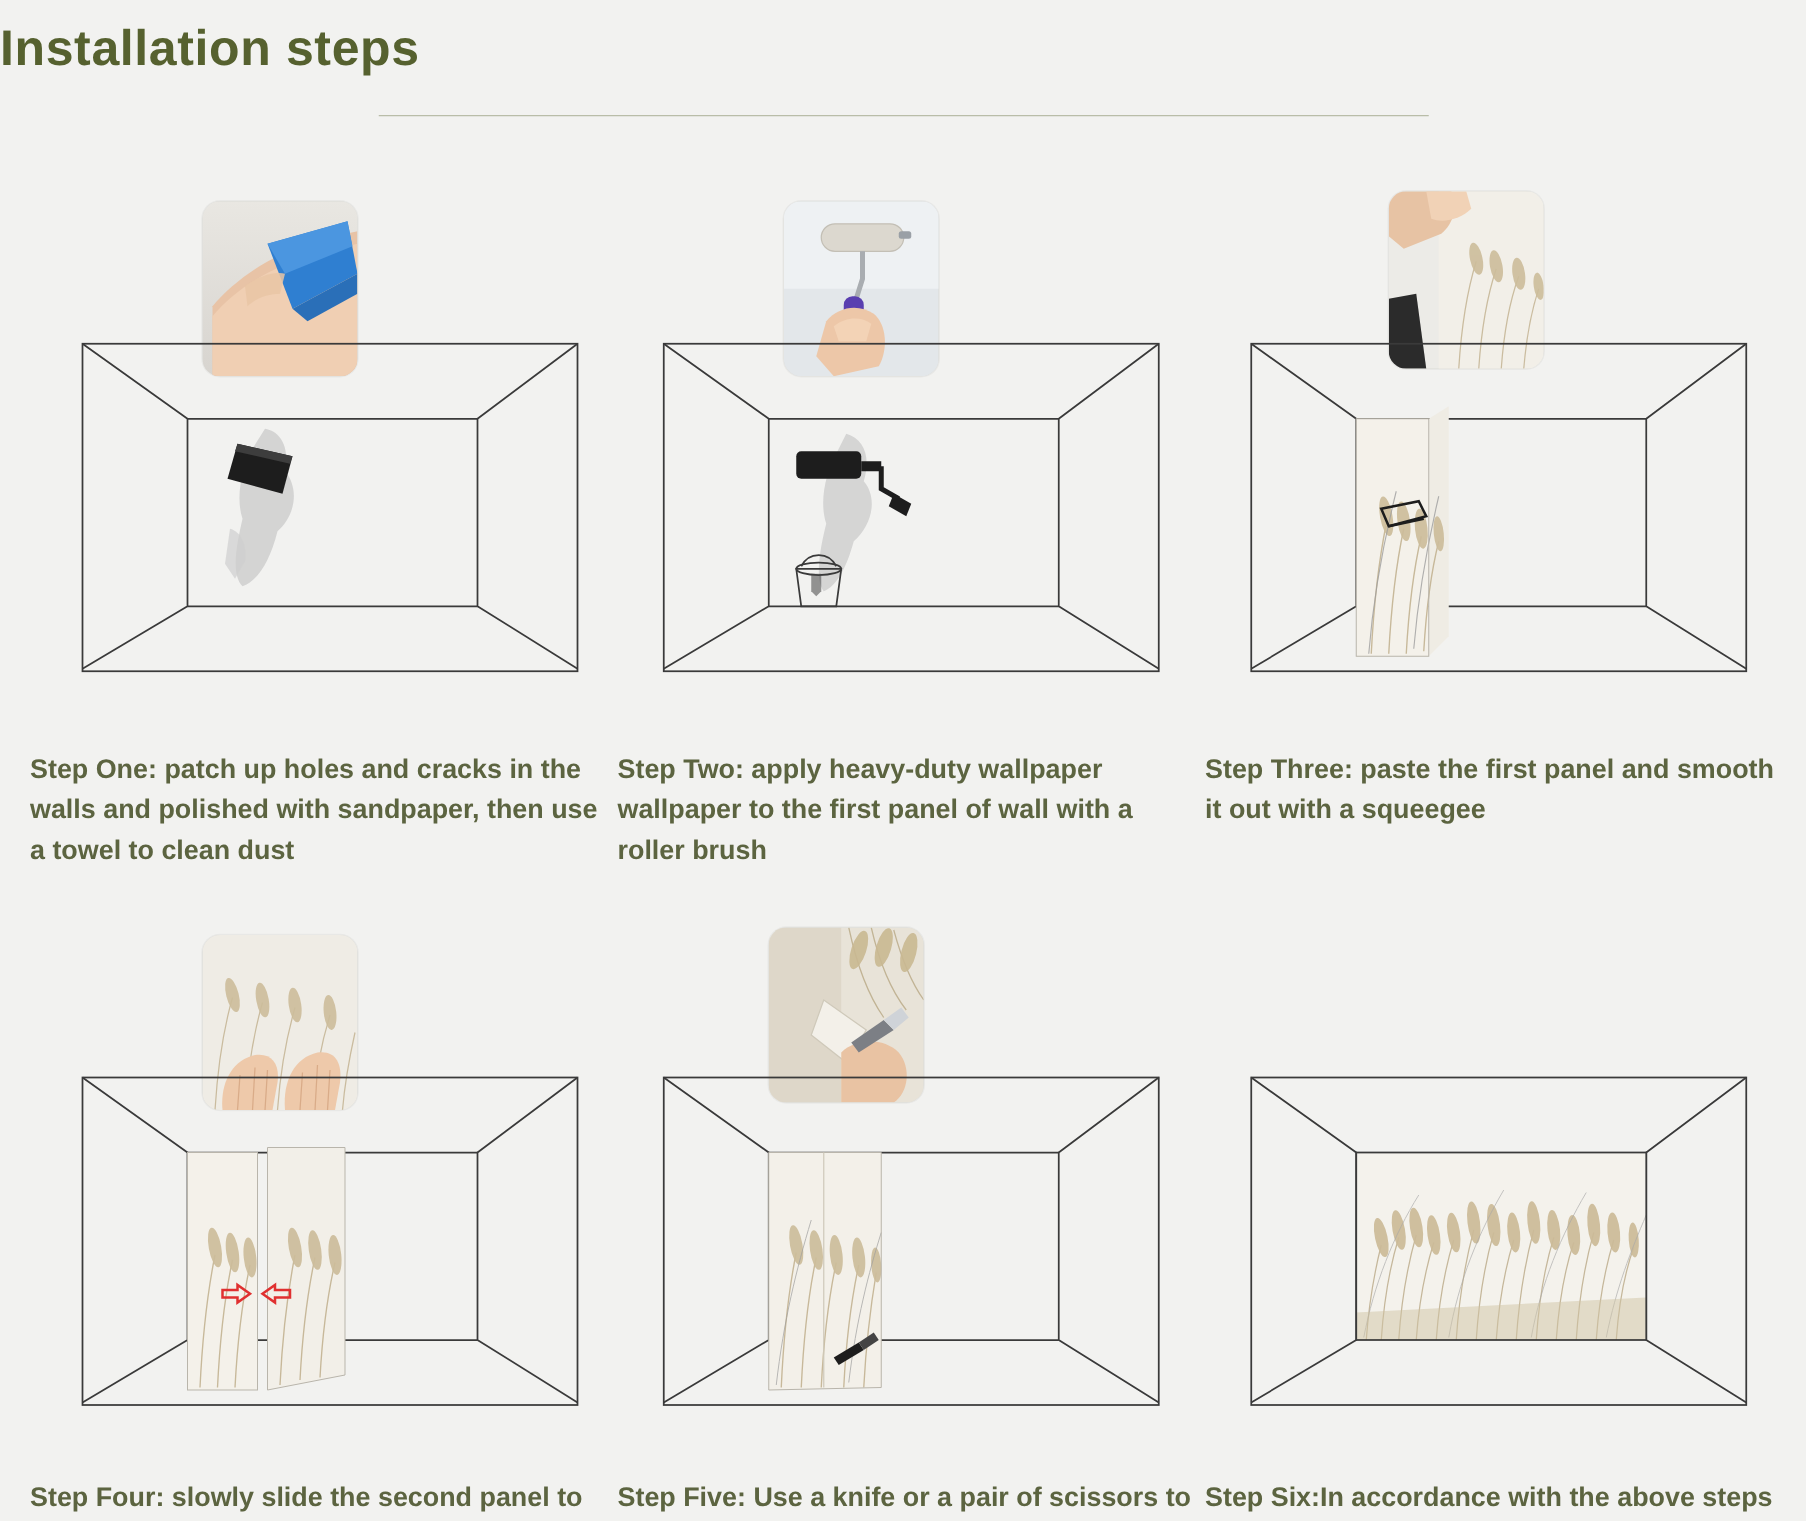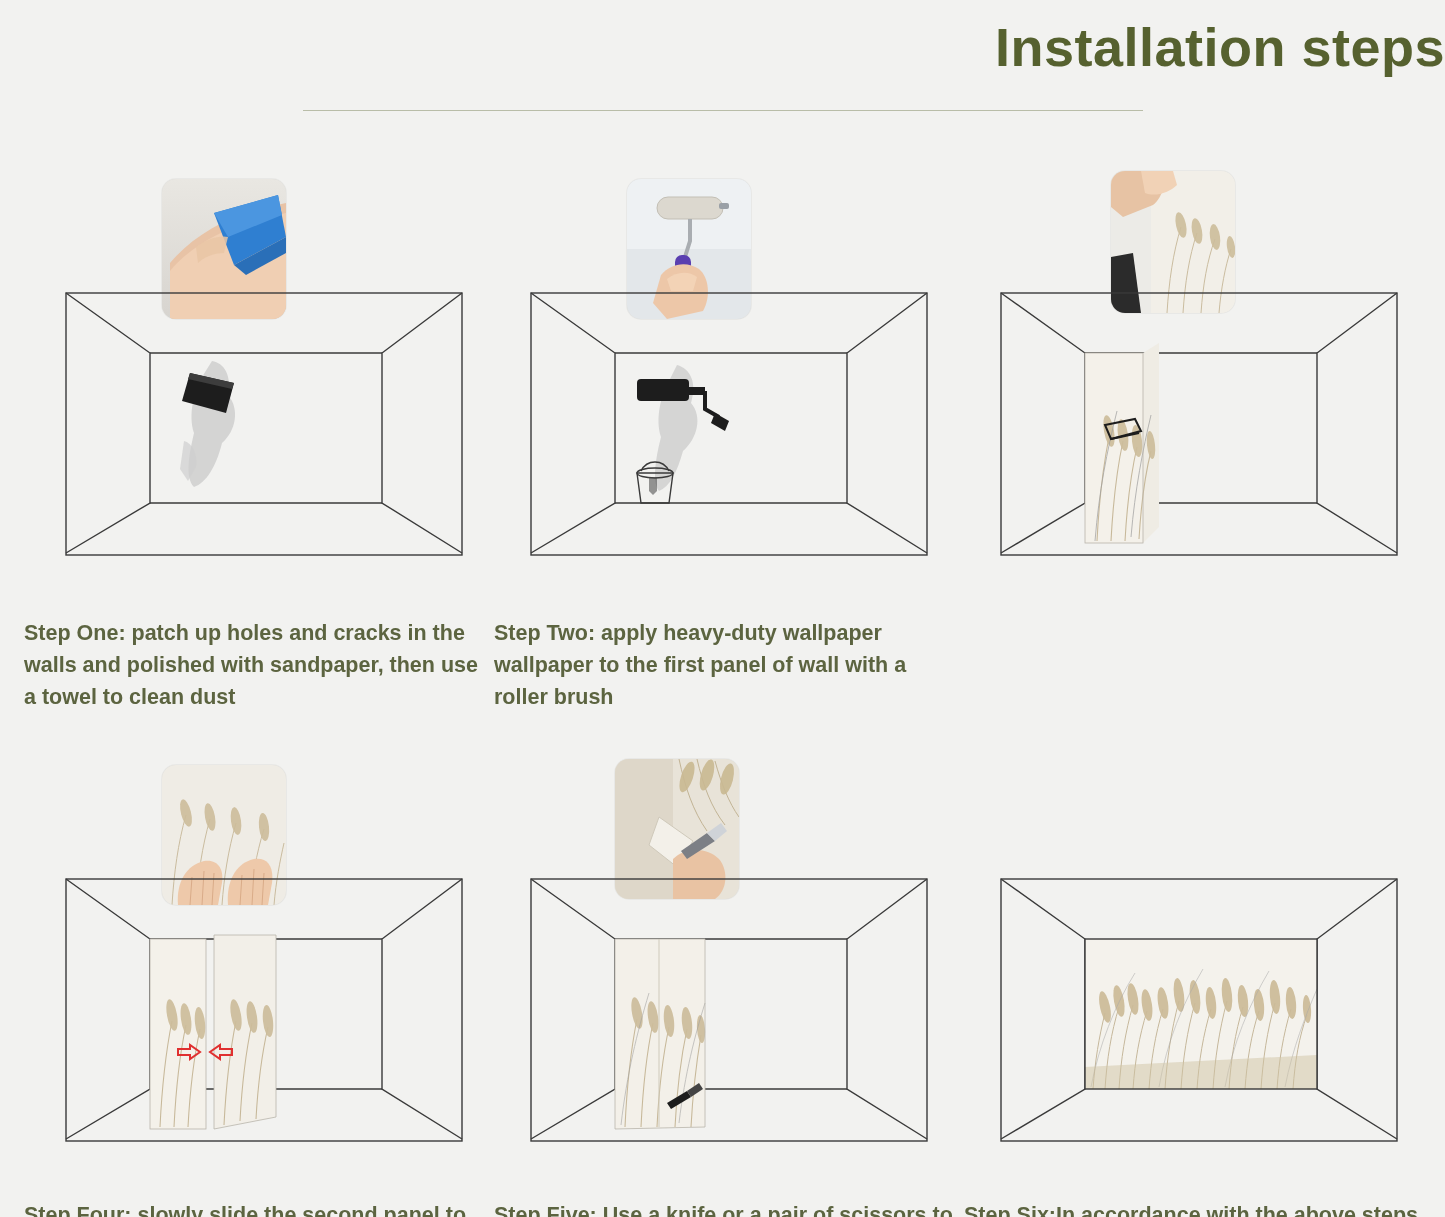--- a/index.html
+++ b/index.html
@@ -9,22 +9,22 @@
   }
   body {
     width: 1445px;
     height: 1217px;
     font-family: "Liberation Sans", sans-serif;
     color: #5a6041;
     overflow: hidden;
     position: relative;
   }
   .page-title {
-    text-align: right;
-    font-size: 54px;
+    text-align: left;
+    font-size: 40px;
     font-weight: bold;
     color: #56612f;
     letter-spacing: 0.5px;
     margin: 14px 0 0 0;
     line-height: 1.25;
   }
   .title-rule {
     width: 840px;
     height: 1px;
     background: #b9bda8;
@@ -243,20 +243,21 @@
           </g>
           <rect x="86" y="62" width="58" height="190" fill="none" stroke="#b9b5ab" stroke-width="0.8"></rect>
         </g>
 
         <g fill="none" stroke="#1d1d1d" stroke-width="2">
           <path d="M106 134 L136 128 L142 140 L112 148 Z"></path>
           <path d="M112 148 L140 142"></path>
         </g>
       </svg>
     </div>
+    <div class="caption">Step Three: paste the first panel and smooth it out with a squeegee</div>
   </div>
 
   <div class="step r2 col1">
     <div class="sp-top"></div>
     <div class="scene-wrap">
       <div class="photo" style="left:98px; top:-112px;">
         <svg width="124" height="140" viewBox="0 0 124 140">
           <rect width="124" height="140" fill="#efece5"></rect>
           <g stroke="#c3b392" stroke-width="1" fill="none" opacity="0.85">
             <path d="M10 140 C12 108 16 78 24 50"></path>

